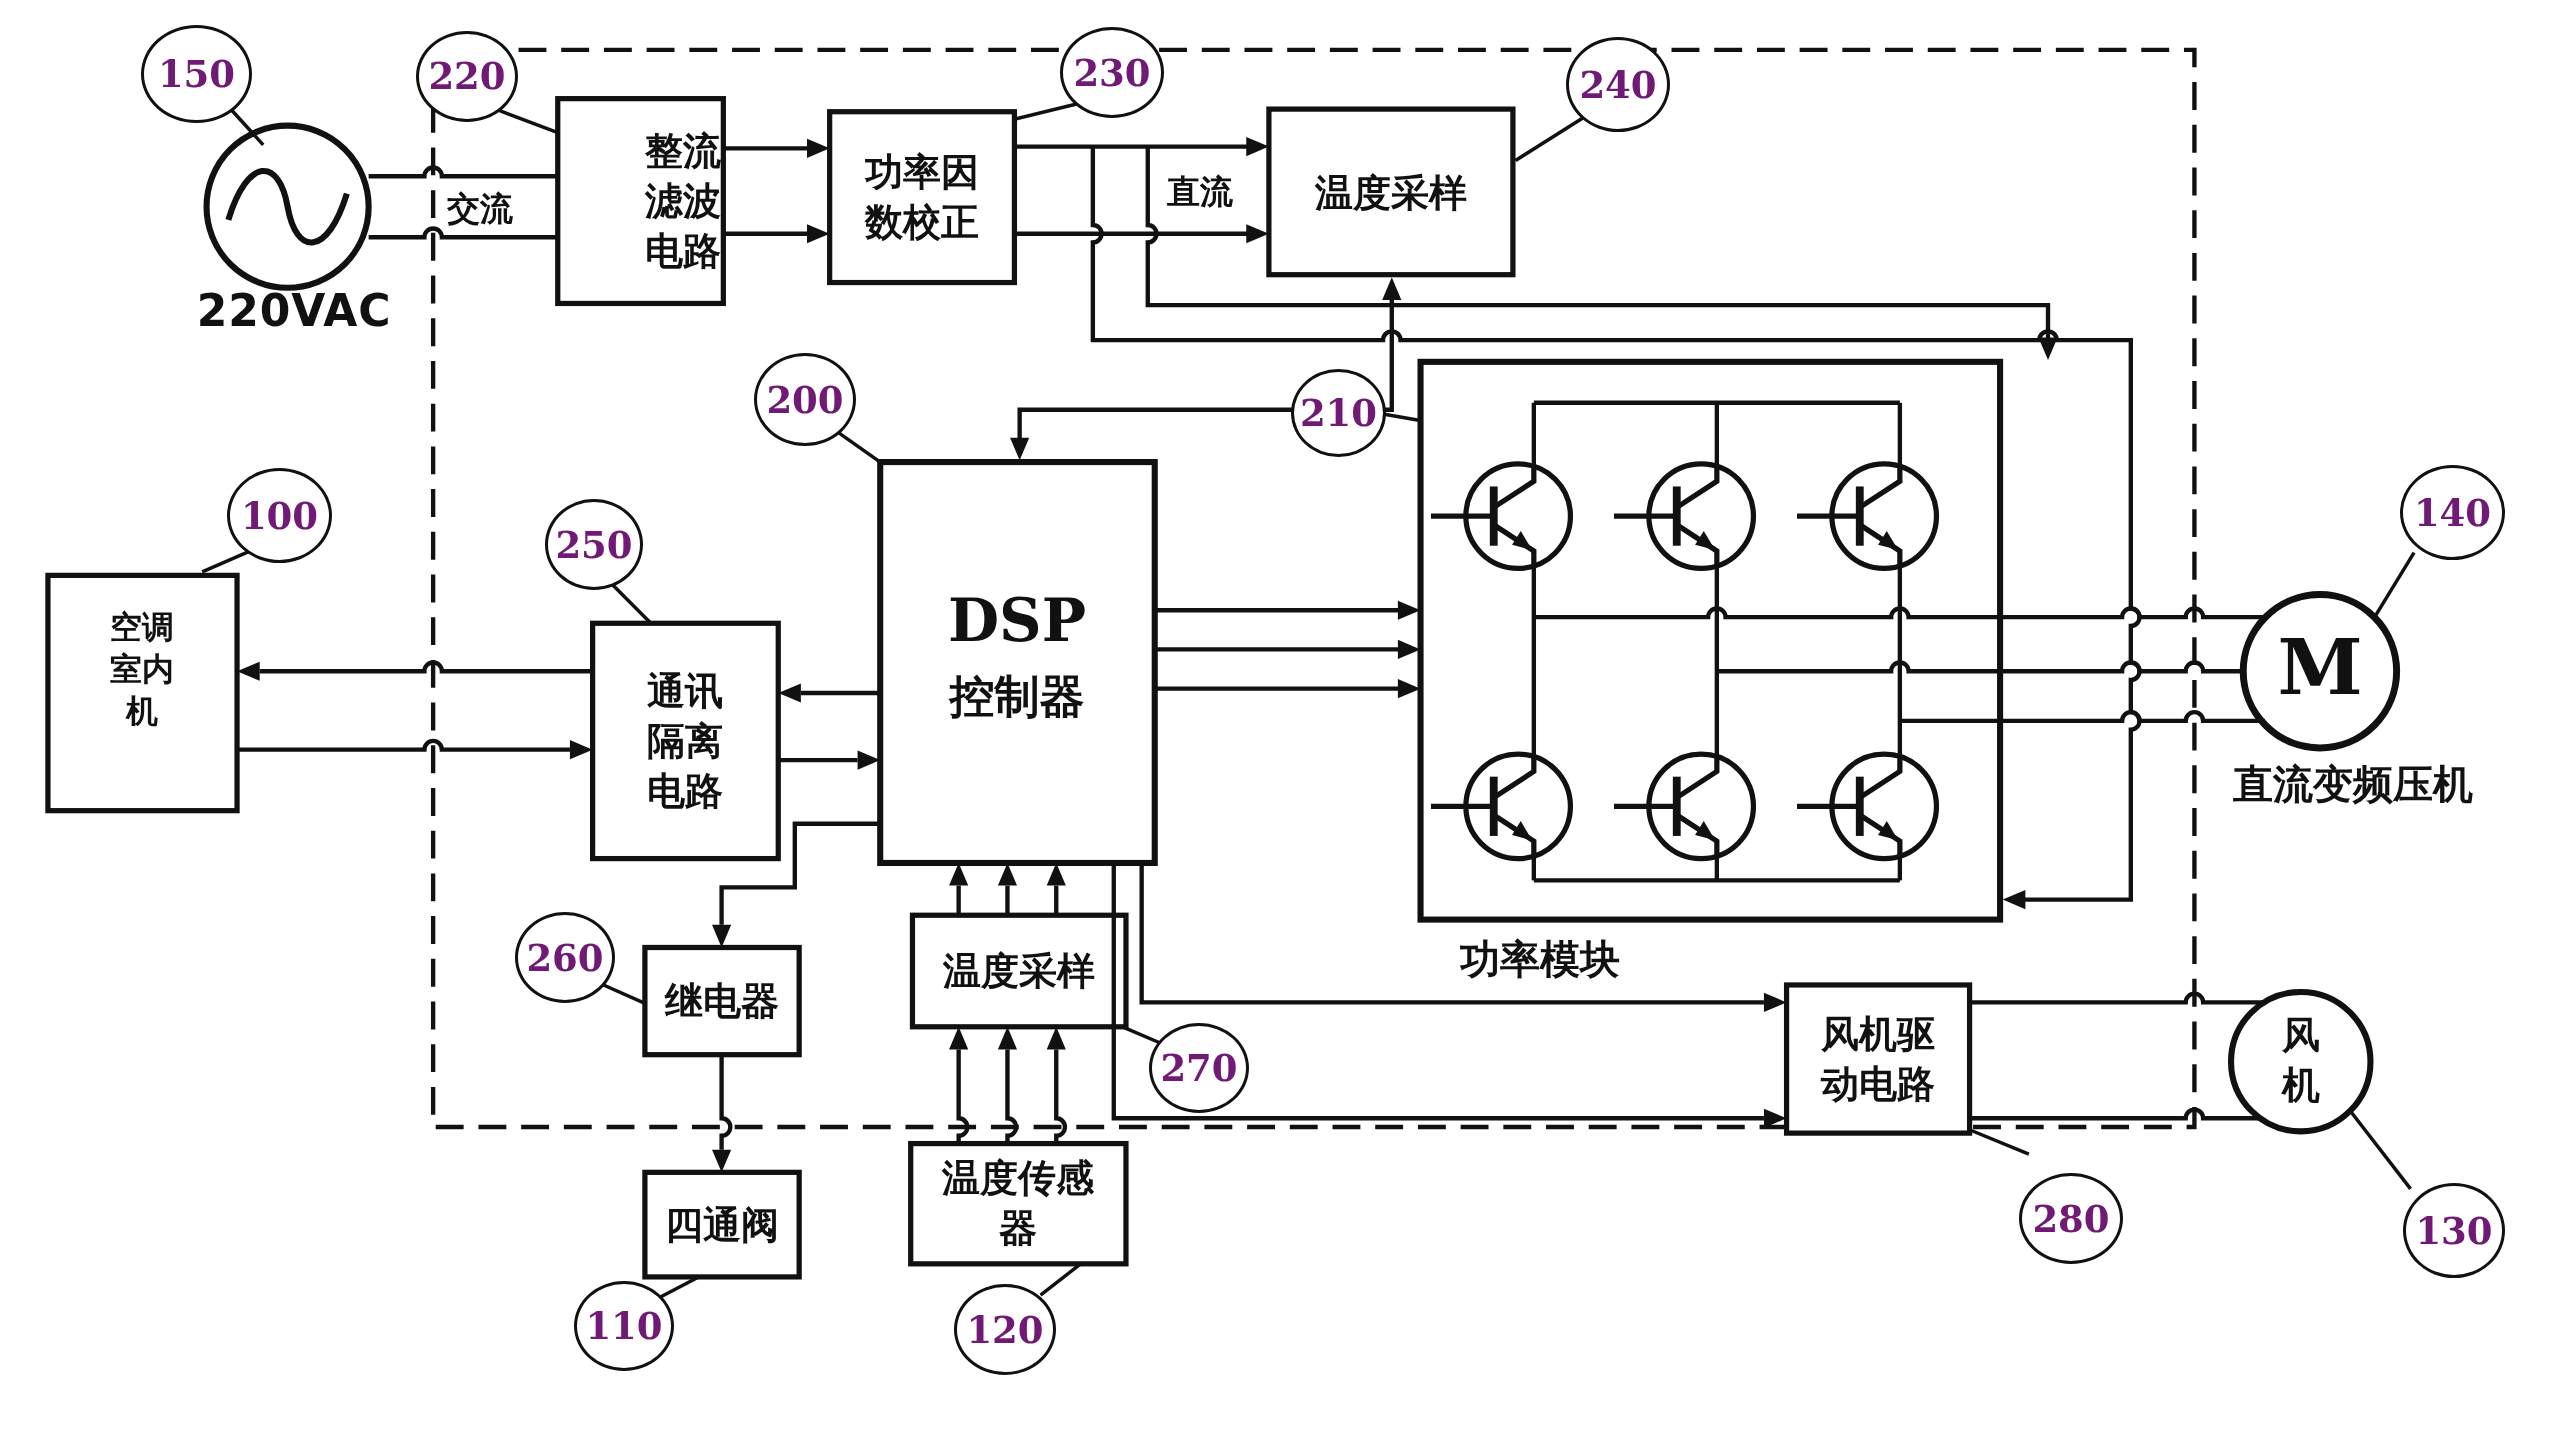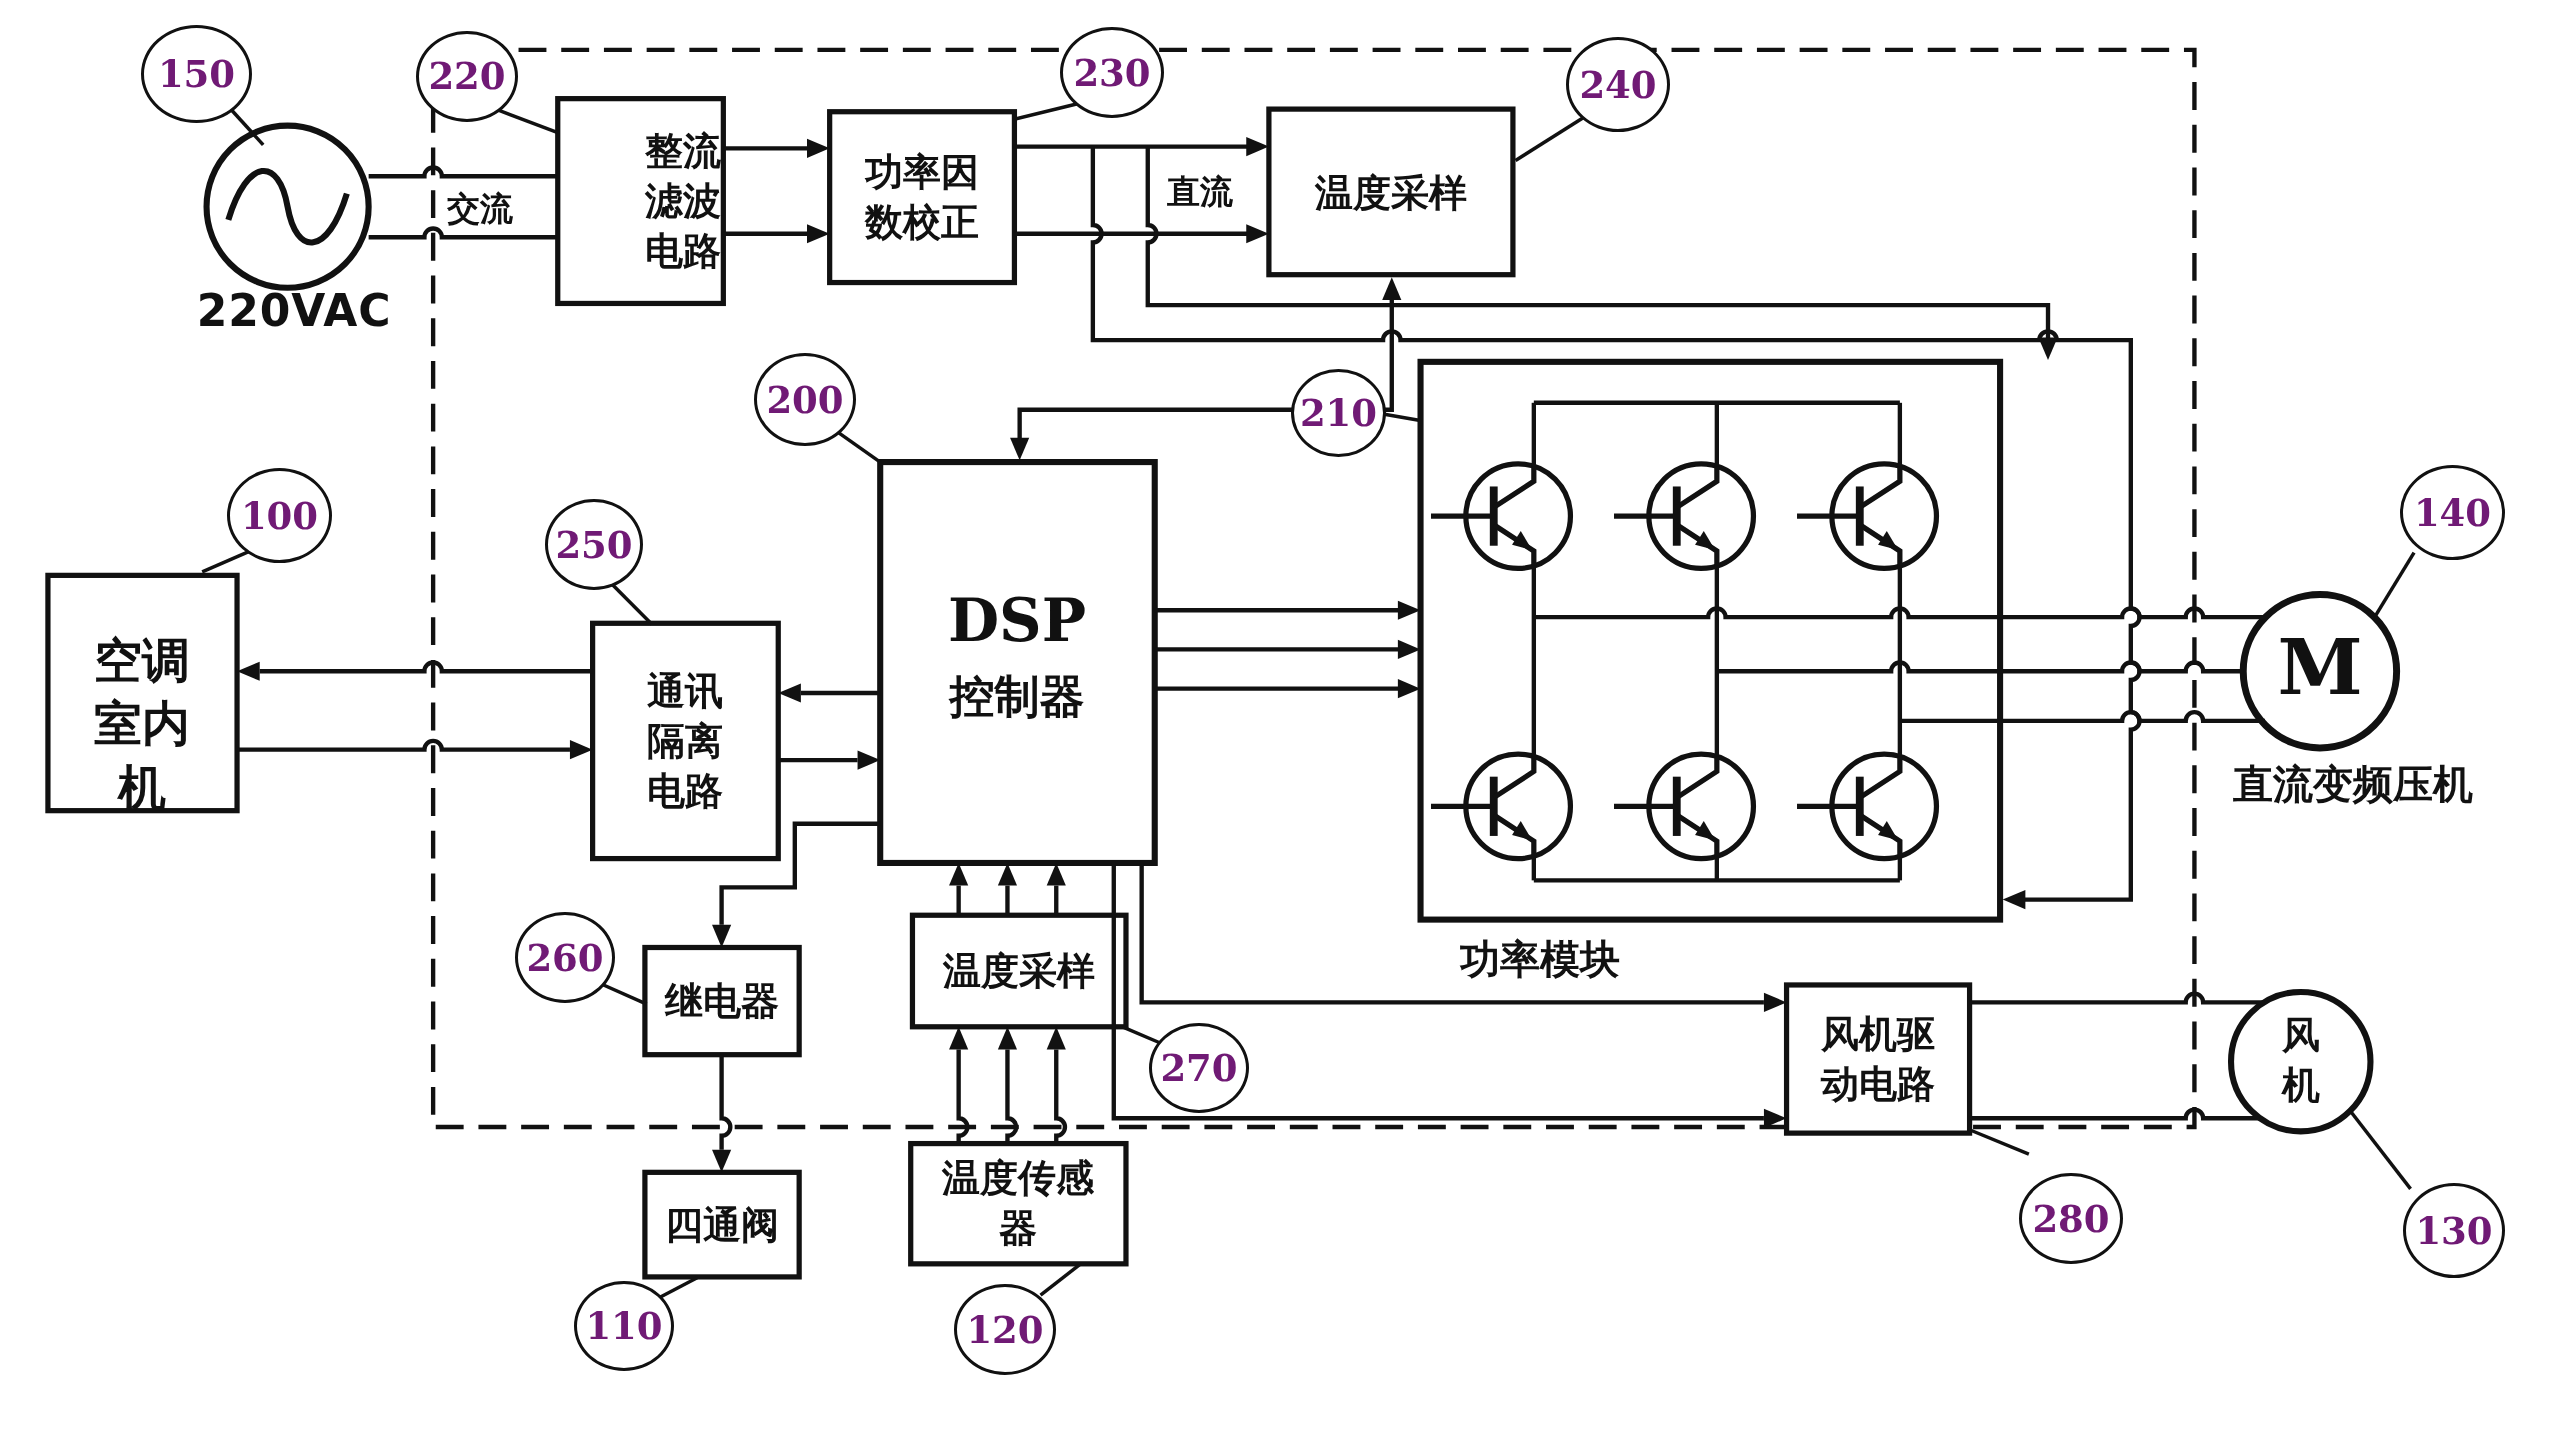--- a/index.html
+++ b/index.html
@@ -230,21 +230,21 @@
 滤波
 电路</div>
   <div class="t blk" style="left:922px;top:197px;">功率因
 数校正</div>
   <div class="t blk" style="left:1391px;top:193px;">温度采样</div>
   <div class="t dsp-en" style="left:1017px;top:621px;">DSP</div>
   <div class="t blk" style="left:1017px;top:697px;font-size:45px;">控制器</div>
   <div class="t blk" style="left:685px;top:741px;">通讯
 隔离
 电路</div>
-  <div class="t blk" style="left:142px;top:724px;font-size:48px;font-family:Liberation Serif, serif;">空调
+  <div class="t blk" style="left:142px;top:669px;font-size:32px;font-family:Liberation Serif, serif;">空调
 室内
 机</div>
   <div class="t blk" style="left:722px;top:1001px;">继电器</div>
   <div class="t blk" style="left:722px;top:1225px;">四通阀</div>
   <div class="t blk" style="left:1019px;top:971px;">温度采样</div>
   <div class="t blk" style="left:1018px;top:1203px;">温度传感
 器</div>
   <div class="t blk" style="left:1878px;top:1059px;">风机驱
 动电路</div>
   <div class="t blk" style="left:1540px;top:959px;font-size:40px;">功率模块</div>

